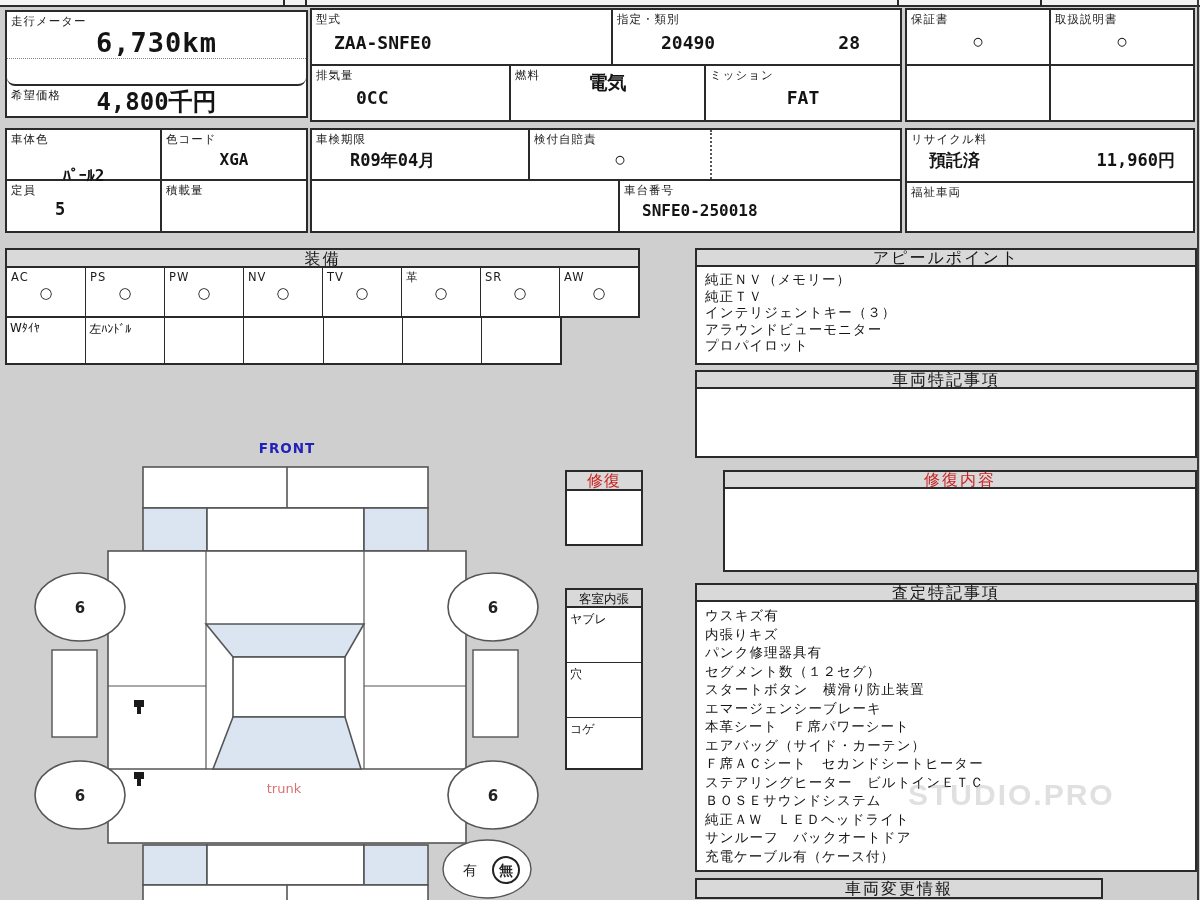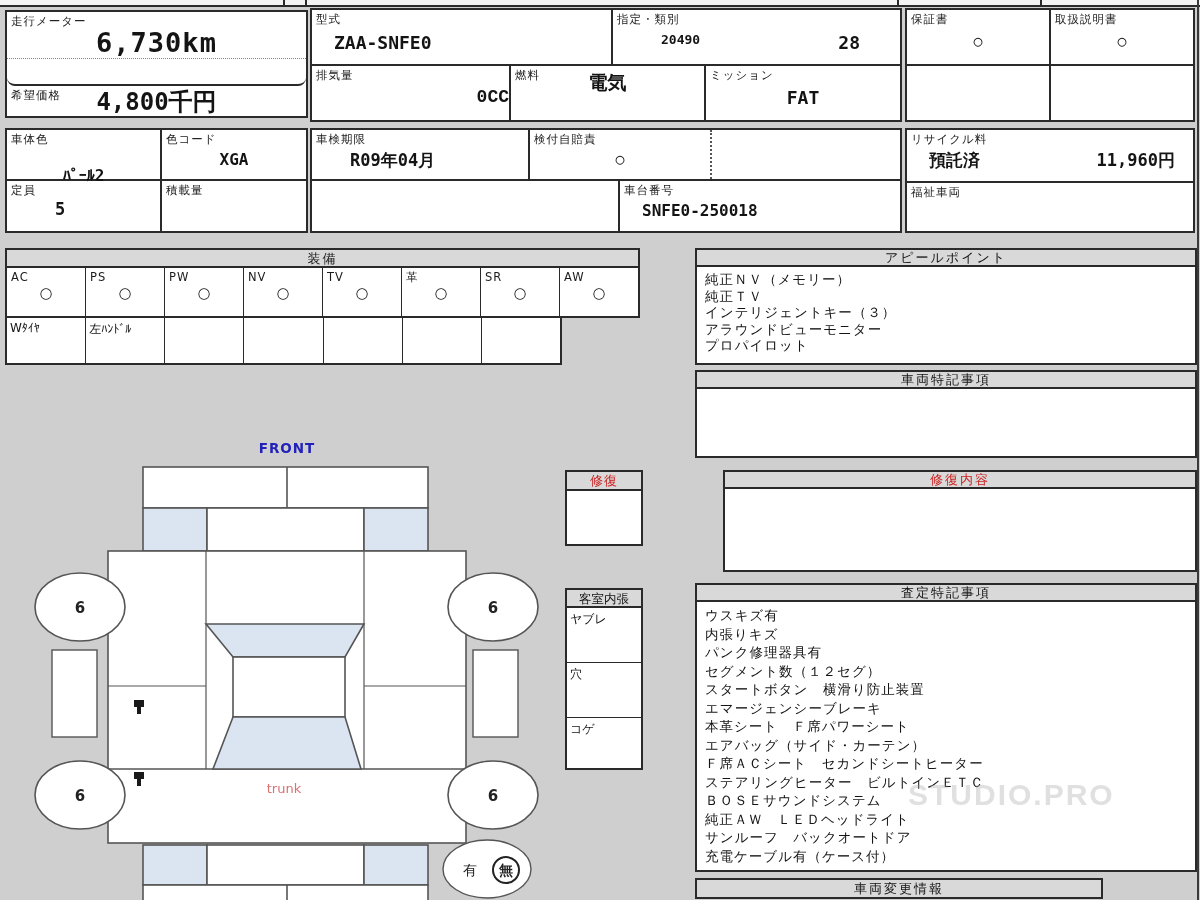--- a/index.html
+++ b/index.html
@@ -8,21 +8,21 @@
   .abs{position:absolute;box-sizing:border-box;}
   
   .tbl{background:#fff;border:2px solid #2a2a2a;}
   .lbl{position:absolute;top:2px;left:4px;font-size:11.5px;letter-spacing:1px;white-space:nowrap;color:#1a1a1a;}
   .val{text-align:center;font-weight:bold;font-size:17px;
        font-family:"DejaVu Sans Mono","DejaVu Sans",monospace,sans-serif;}
   .cell{position:relative;box-sizing:border-box;height:100%;}
   .row{display:flex;box-sizing:border-box;}
   
   .sechead{background:#d9d9d9;border:2px solid #2a2a2a;text-align:center;
-           font-size:13px;letter-spacing:2px;line-height:16px;box-sizing:border-box;}
+           font-size:16px;letter-spacing:2px;line-height:16px;box-sizing:border-box;}
   .secbody{background:#fff;border:2px solid #2a2a2a;border-top:none;box-sizing:border-box;}
   .red{color:#cc2222;}
   .listbody{padding:4px 8px;font-size:13.5px;letter-spacing:1px;}
   
   .topstrip{left:0;top:0;width:1200px;height:7px;background:#f4f4f4;border-bottom:2px solid #2a2a2a;}
   .stub{top:0;width:2px;height:7px;background:#2a2a2a;}
   .right-edge{left:1197px;top:0;height:900px;border-left:2px solid #3a3a3a;}
   
   .bigval{font-family:"DejaVu Sans Mono","DejaVu Sans",monospace,sans-serif;font-weight:bold;}
   .dotline{position:absolute;left:0;right:0;top:46px;border-top:1px dotted #888;}
@@ -89,29 +89,29 @@
 
   <div class="abs tbl" style="left:310px;top:8px;width:592px;height:114px;">
     <div class="row" style="height:56px;border-bottom:2px solid #2a2a2a;">
       <div class="cell" style="width:301px;border-right:2px solid #2a2a2a;">
         <span class="lbl">型式</span>
         <div class="val" style="text-align:left;padding-left:22px;padding-top:22px;font-size:18px;">ZAA-SNFE0</div>
       </div>
       <div class="cell" style="flex:1;">
         <span class="lbl">指定・類別</span>
         <div style="display:flex;justify-content:space-between;padding:22px 40px 0 48px;">
-          <span class="val" style="font-size:13px;">20490</span>
+          <span class="val" style="font-size:18px;">20490</span>
           <span class="val" style="font-size:18px;">28</span>
         </div>
       </div>
     </div>
     <div class="row" style="height:54px;">
       <div class="cell" style="width:199px;border-right:2px solid #2a2a2a;">
         <span class="lbl">排気量</span>
-        <div class="val" style="text-align:right;padding-left:21px;padding-top:21px;font-size:18px;font-family:Liberation Mono, monospace;">0CC</div>
+        <div class="val" style="text-align:left;padding-left:44px;padding-top:21px;font-size:18px;">0CC</div>
       </div>
       <div class="cell" style="width:195px;border-right:2px solid #2a2a2a;">
         <span class="lbl">燃料</span>
         <div class="val" style="padding-top:4px;font-size:19px;">電気</div>
       </div>
       <div class="cell" style="flex:1;">
         <span class="lbl">ミッション</span>
         <div class="val" style="padding-top:21px;font-size:18px;">FAT</div>
       </div>
     </div>

